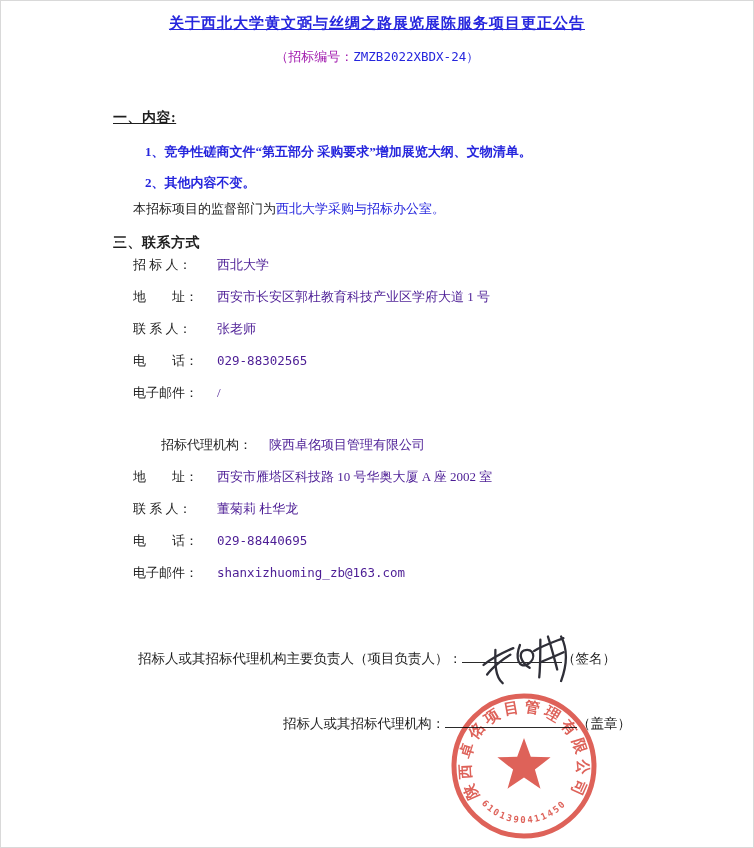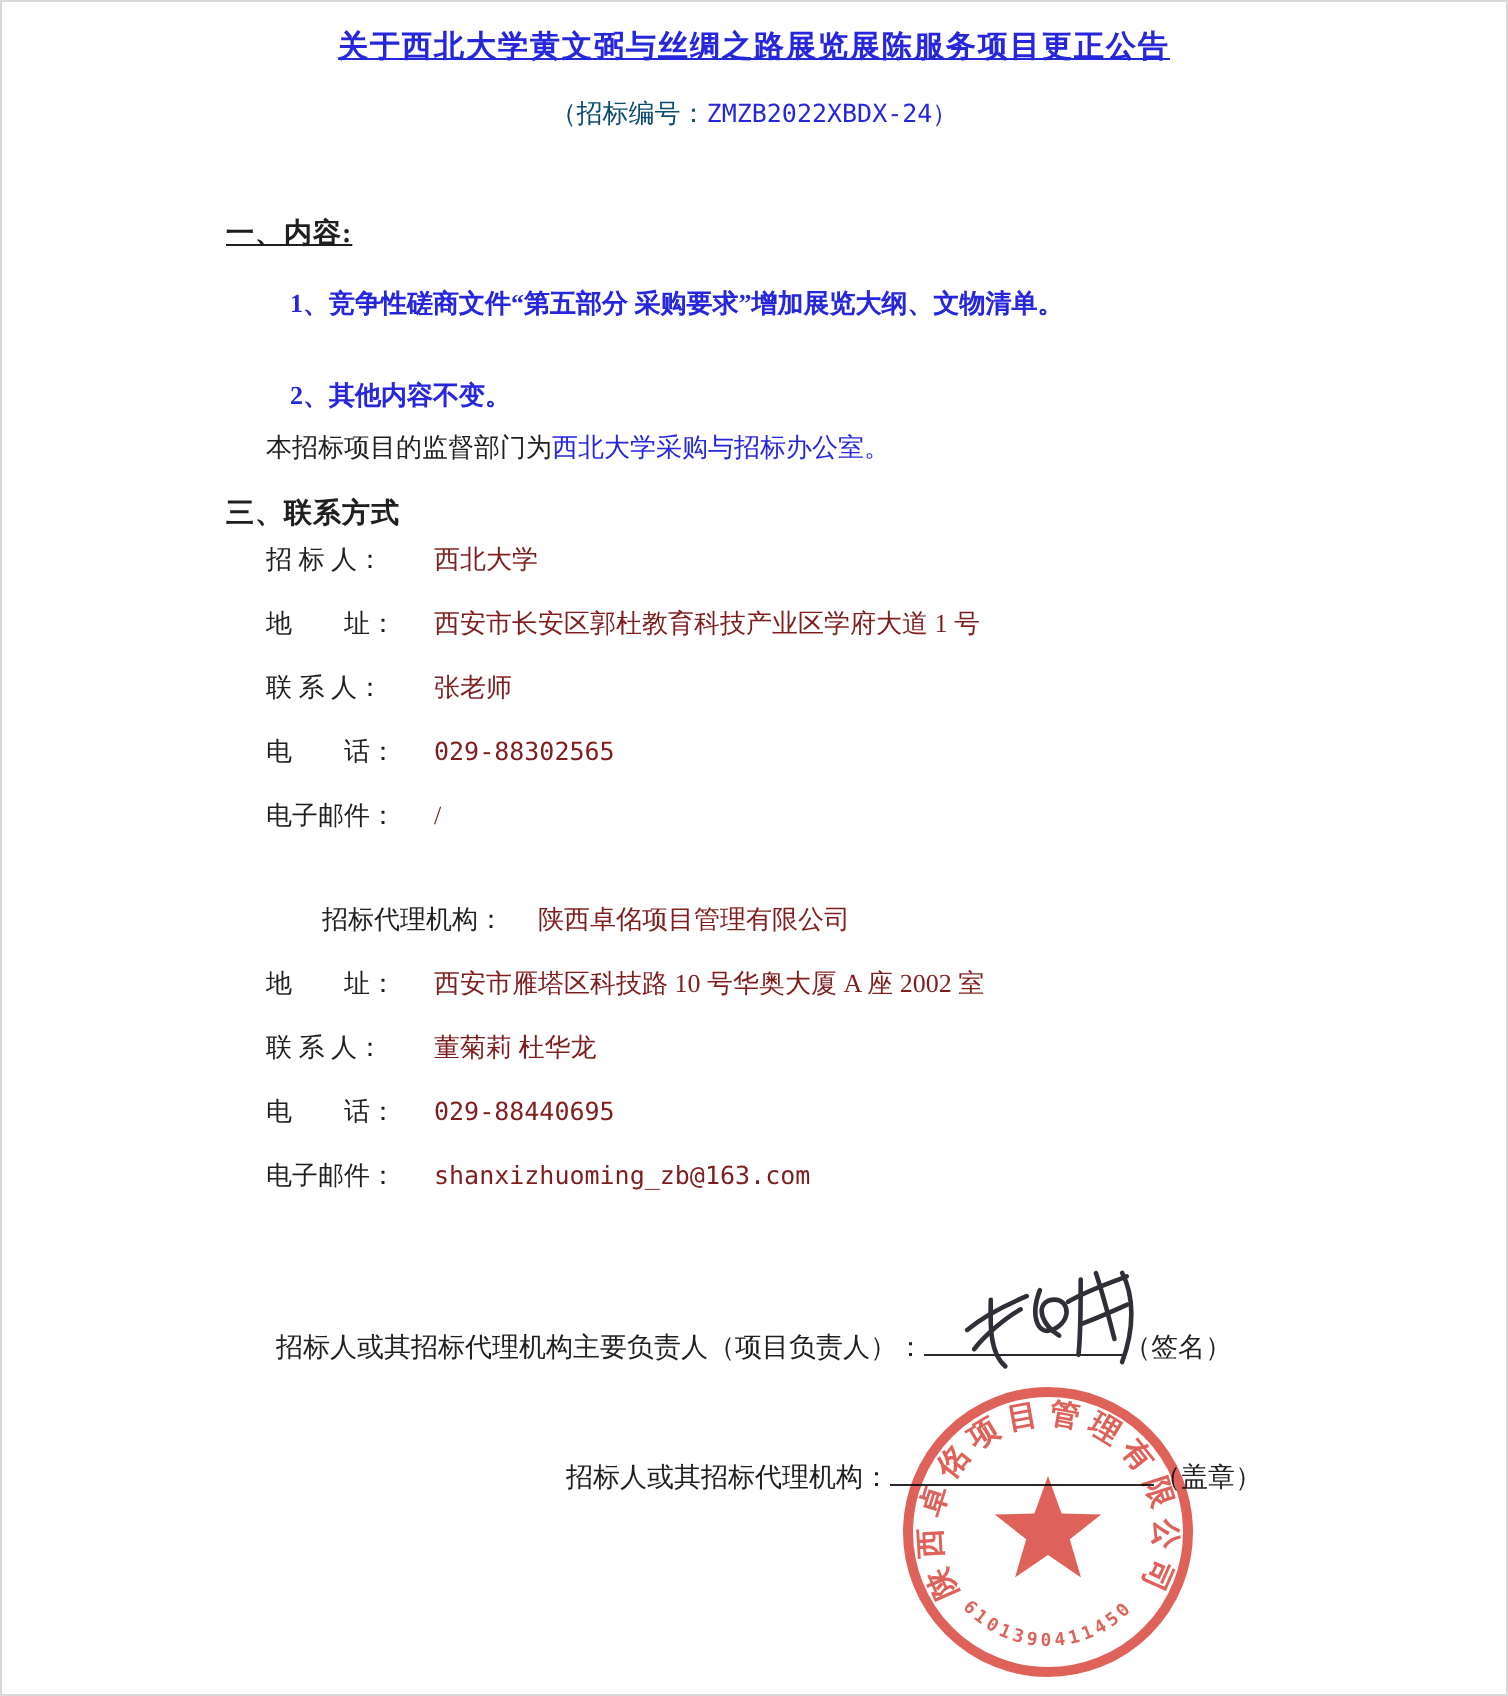--- a/index.html
+++ b/index.html
@@ -25,58 +25,58 @@
     color:#2626dd;
     letter-spacing:1px;
     text-decoration:underline;
   }
   .subtitle {
     margin-top:15px;
     text-align:center;
     font-size:13px;
     line-height:18px;
   }
-  .subtitle .code-label { color:#0c4a6e; margin-right:0; }
+  .subtitle .code-label { color:#a21caf; margin-right:0; }
   .subtitle .code-value { color:#2626dd; font-size:12.5px; }
 
   .sec-heading {
     font-size:14px;
     font-weight:700;
     line-height:19px;
     margin-left:113px;
     letter-spacing:0.5px;
   }
   .h-content     { margin-top:42px;text-decoration:underline; }
   .h-supervision { margin-top:14px; }
   .h-contact     { margin-top:15px; }
 
   .content-item {
     margin-left:145px;
     line-height:18px;
     color:#2626dd;
     font-weight:bold;
   }
   .item-1 { margin-top:16px; }
-  .item-2 { margin-top:28px; }
+  .item-2 { margin-top:13px; }
 
   .p-supervision {
     margin:8px 0 0 133px;
     line-height:18px;
   }
 
   .contact-list { margin:4px 0 0 133px; list-style:none; }
   .agency-list  { margin:20px 0 0 133px; list-style:none; }
   .contact-row  { height:32px; line-height:18px; white-space:nowrap; }
   .contact-label {
     display:inline-block;
     min-width:72px;
     color:#1f1f1f;
   }
   .agency-first .contact-label { min-width:96px;margin-left:28px; }
-  .contact-value { margin-left:12px; color:#7f1d1d; }
+  .contact-value { margin-left:12px; color:#4c1d95; }
   .contact-value.mono { font-size:12.5px; }
 
   .sign-row {
     margin:52px 0 0 138px;
     line-height:20px;
     white-space:nowrap;
     font-size:13.5px;
   }
   .seal-row {
     margin:44px 0 0 283px;

